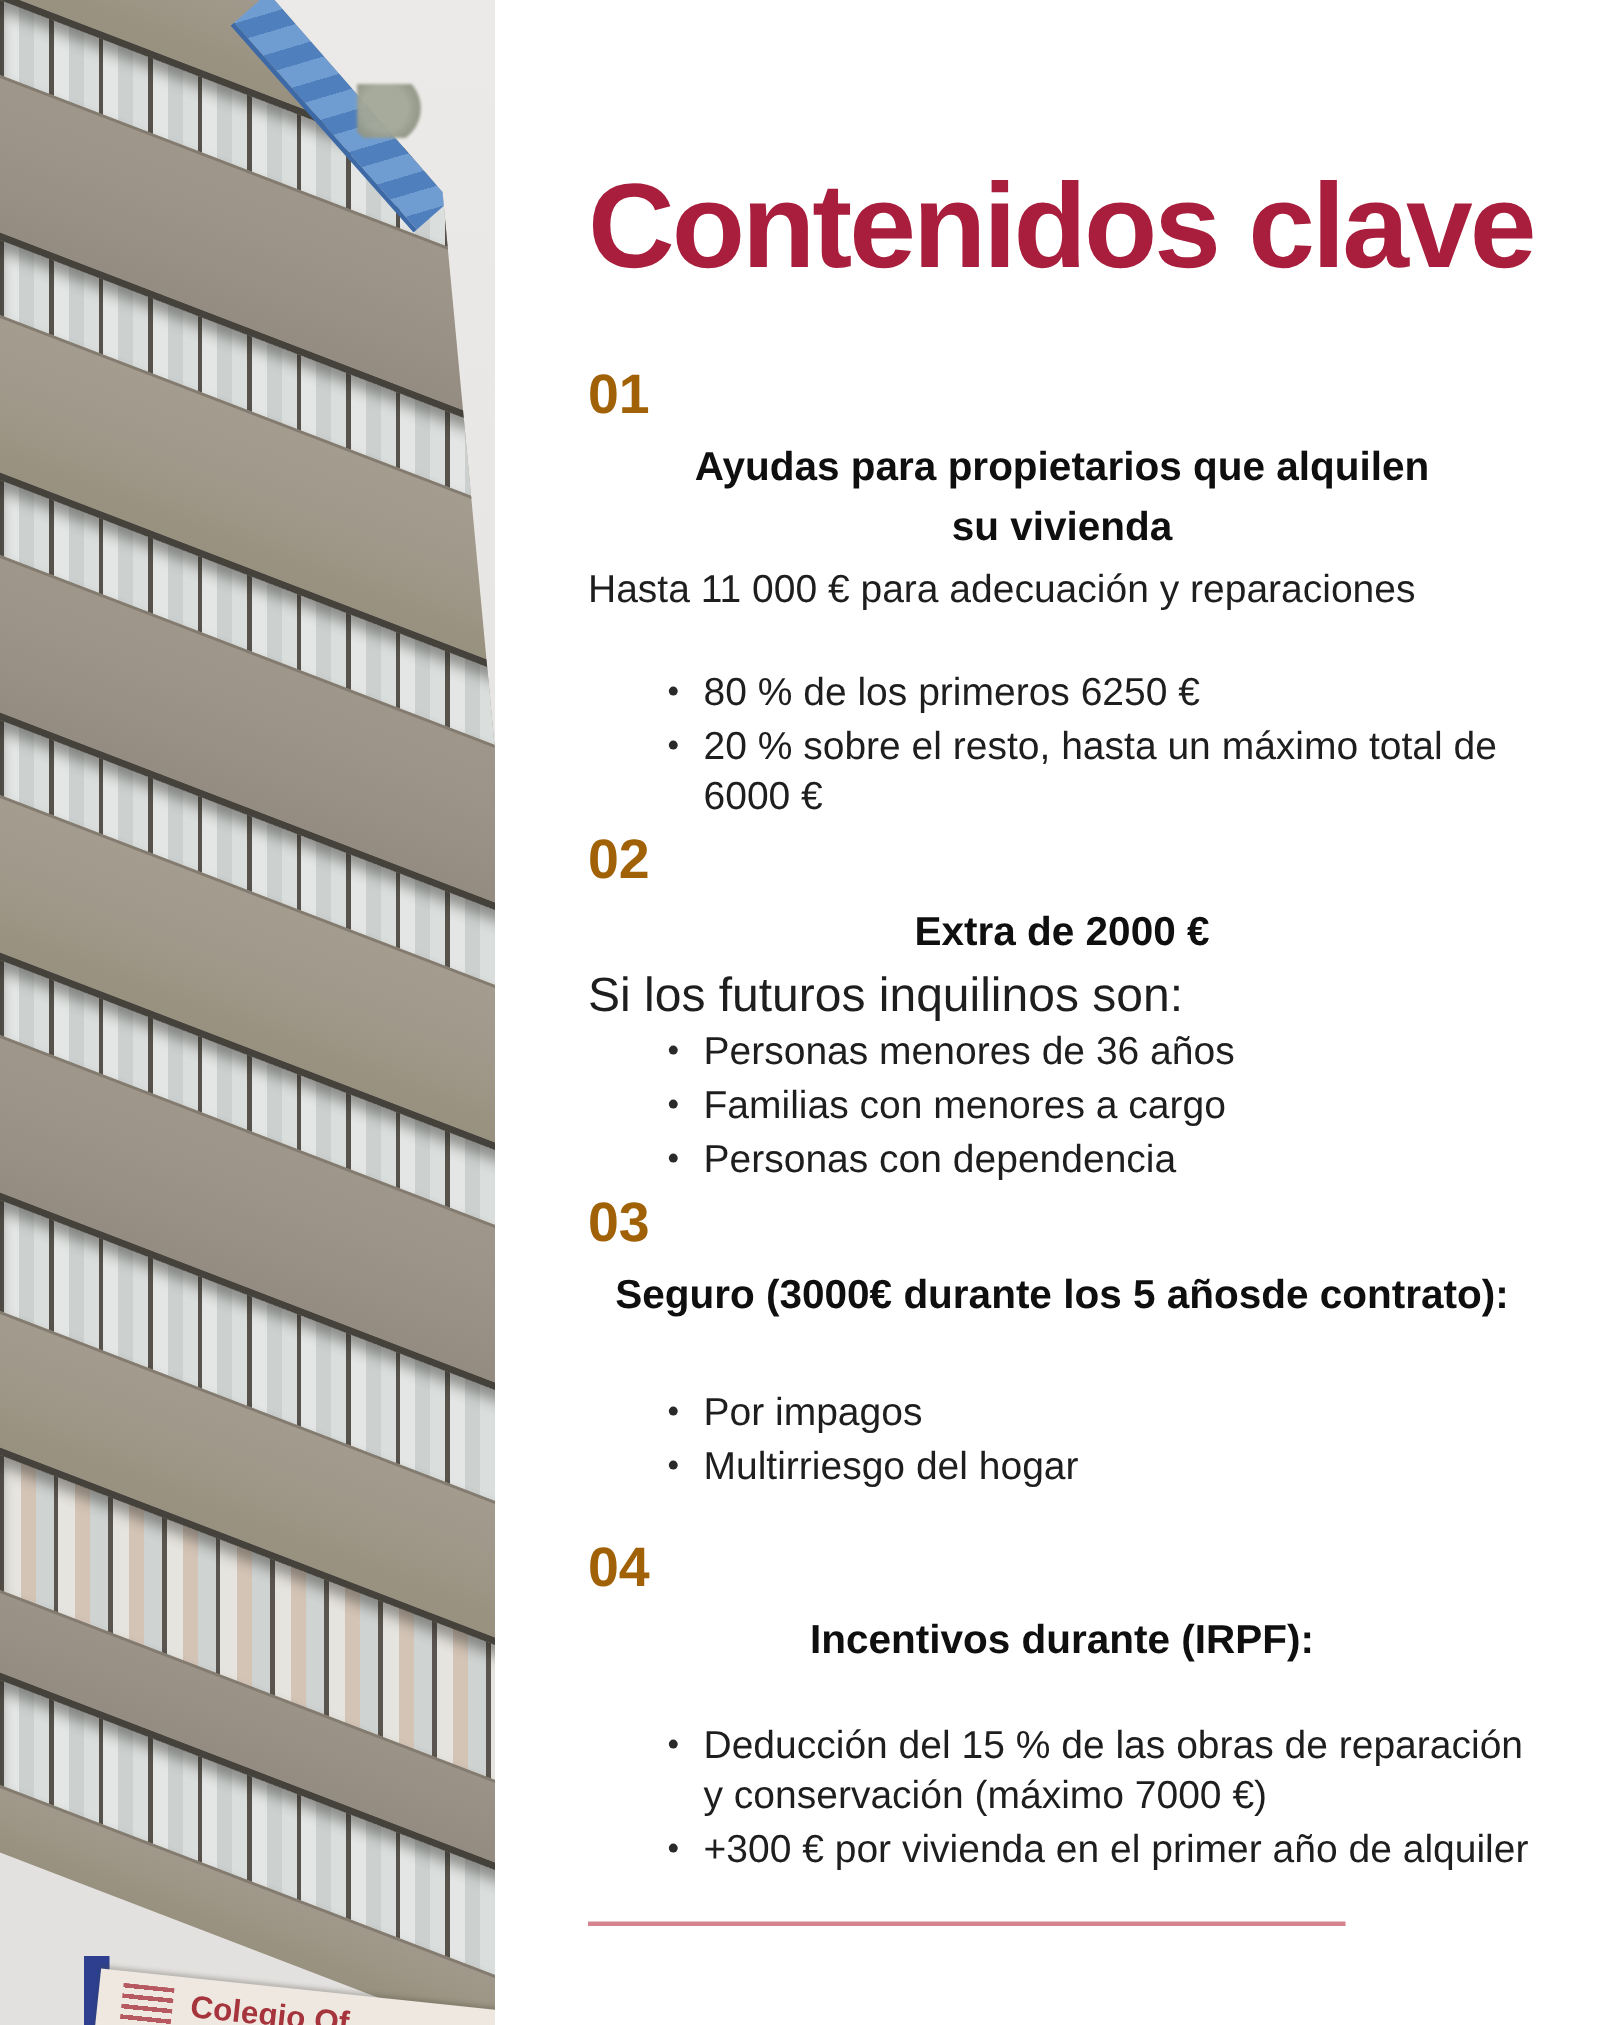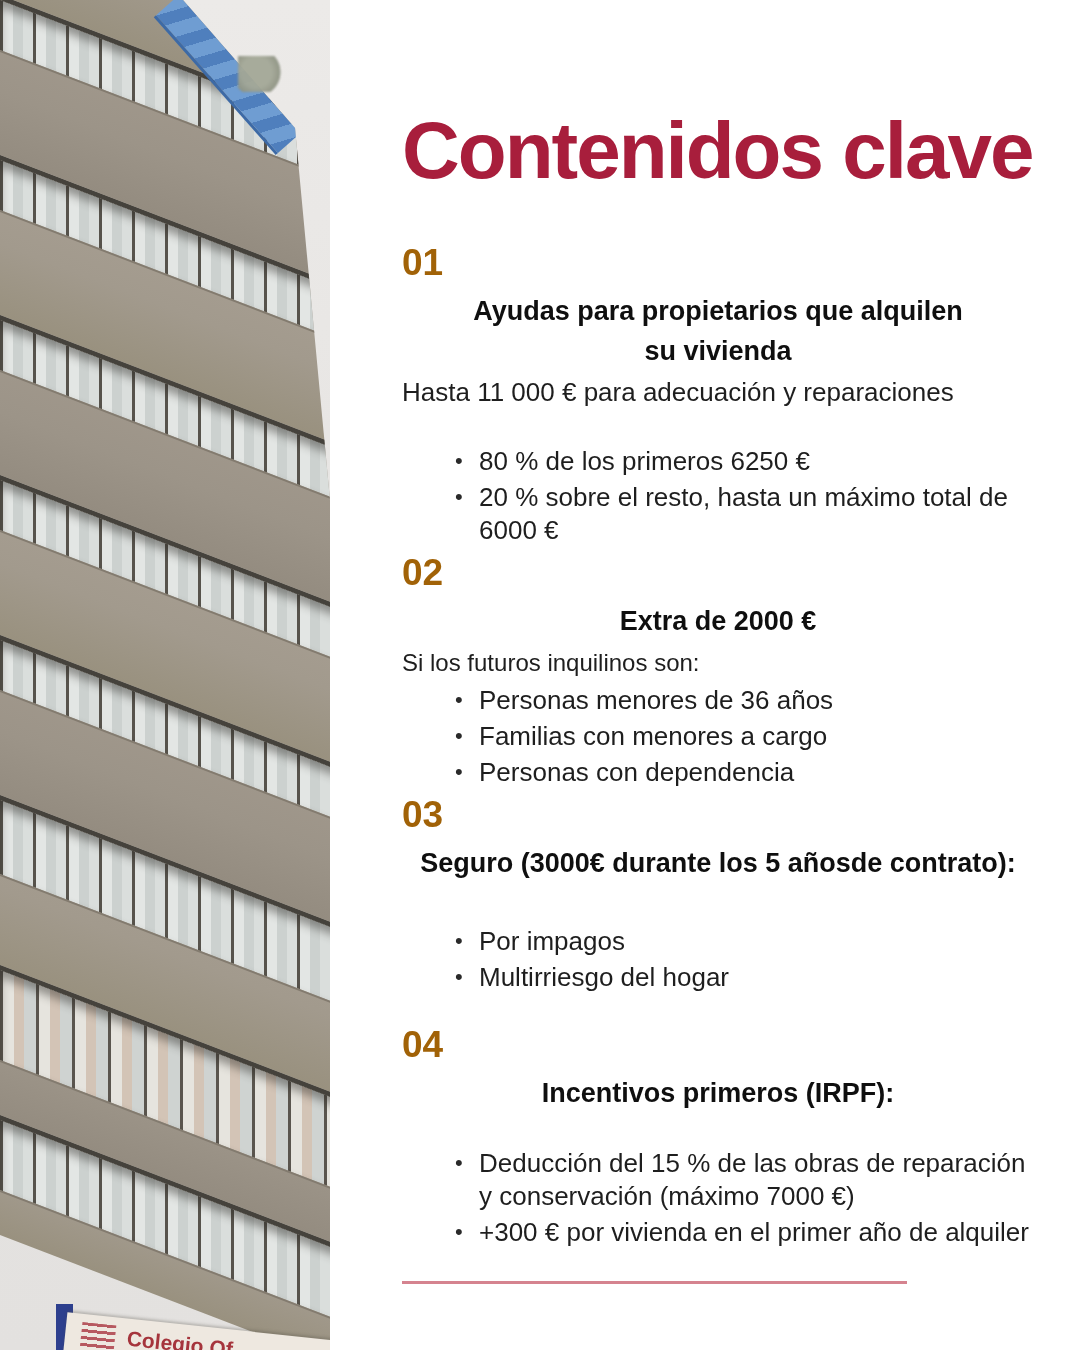--- a/index.html
+++ b/index.html
@@ -60,34 +60,34 @@
     position:absolute; left:16px; top:8px; width:34px; height:30px;
     background:repeating-linear-gradient(180deg,#a93540 0 3px,transparent 3px 7px);
     opacity:.8;
   }
   .sign-text {
     position:absolute; left:62px; top:8px;
     font-size:21px; color:#a5343c; font-weight:700; white-space:nowrap;
   }
 
   
-  .content { position:absolute; left:402px; top:106px; width:632px; }
+  .content { position:absolute; left:392px; top:106px; width:632px; }
   .title {
     font-size:80px; font-weight:700; letter-spacing:-2px; line-height:90px;
     color:#A81E3C; margin:0 0 44px 0;
   }
   .section { margin:0; }
   .sec-02 { }
   .sec-03 { }
   .sec-04 { margin-top:28px; }
   .sec-number { font-size:37px; font-weight:700; line-height:46px; color:#a16207; margin-bottom:5px; }
   .sec-heading { font-size:27px; font-weight:700; line-height:40px; color:#0f0f0f; }
   .sec-heading span { display:block;text-align:center; }
   .sec-body { font-size:26px; line-height:38px; color:#1e1e1e; margin-top:2px; }
-  .sec-intro { font-size:24px; line-height:36px; color:#1e1e1e; margin-top:4px; }
+  .sec-intro { font-size:32px; line-height:36px; color:#1e1e1e; margin-top:4px; }
   .bullets { margin-top:0; }
   .bullets.gap-md { margin-top:34px; }
   .bullets.gap-lg { margin-top:42px; }
   .bullets.gap-sm { margin-top:2px; }
   .bullet { position:relative; padding-left:77px; font-size:26px; line-height:33px; color:#1e1e1e; margin:3px 0; }
   .bullet .dot { position:absolute; left:53px; top:-1px; font-size:22px; color:#2a2a2a; }
 
   .divider { width:505px; height:3px; background:#D5838F; margin-top:32px; }
 </style>
 </head>
@@ -171,21 +171,21 @@
     </div>
     <div class="bullets gap-lg">
       <div class="bullet"><span class="dot">•</span><span>Por impagos</span></div>
       <div class="bullet"><span class="dot">•</span><span>Multirriesgo del hogar</span></div>
     </div>
   </div>
 
   <div class="section sec-04">
     <div class="sec-number">04</div>
     <div class="sec-heading">
-      <span>Incentivos primeros (IRPF):</span>
+      <span>Incentivos durante (IRPF):</span>
     </div>
     <div class="bullets gap-md">
       <div class="bullet"><span class="dot">•</span><span>Deducción del 15 % de las obras de reparación y conservación (máximo 7000 €)</span></div>
       <div class="bullet"><span class="dot">•</span><span>+300 € por vivienda en el primer año de alquiler</span></div>
     </div>
   </div>
 
   <div class="divider"></div>
 
 </div>

